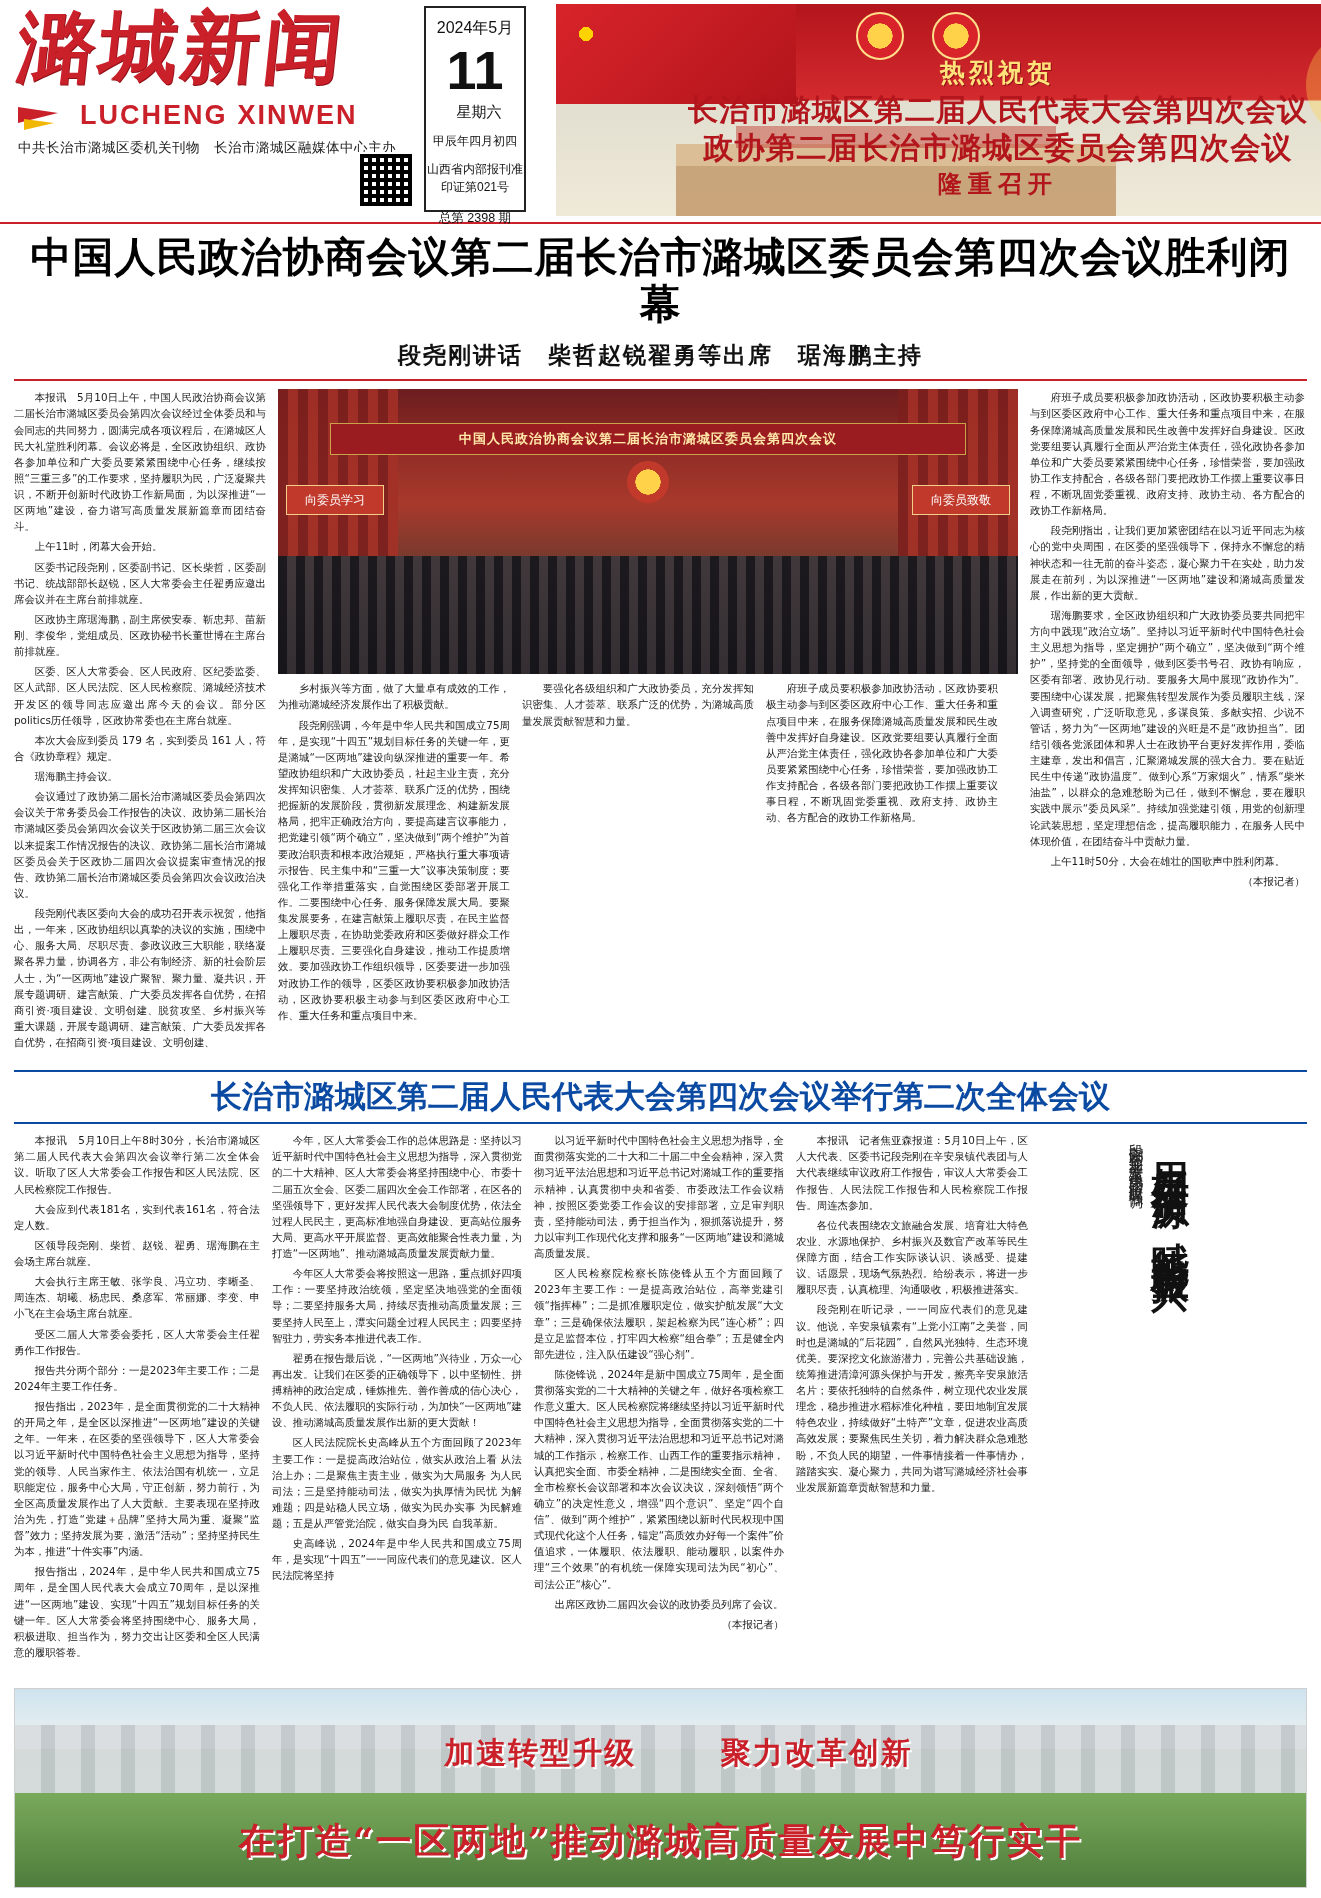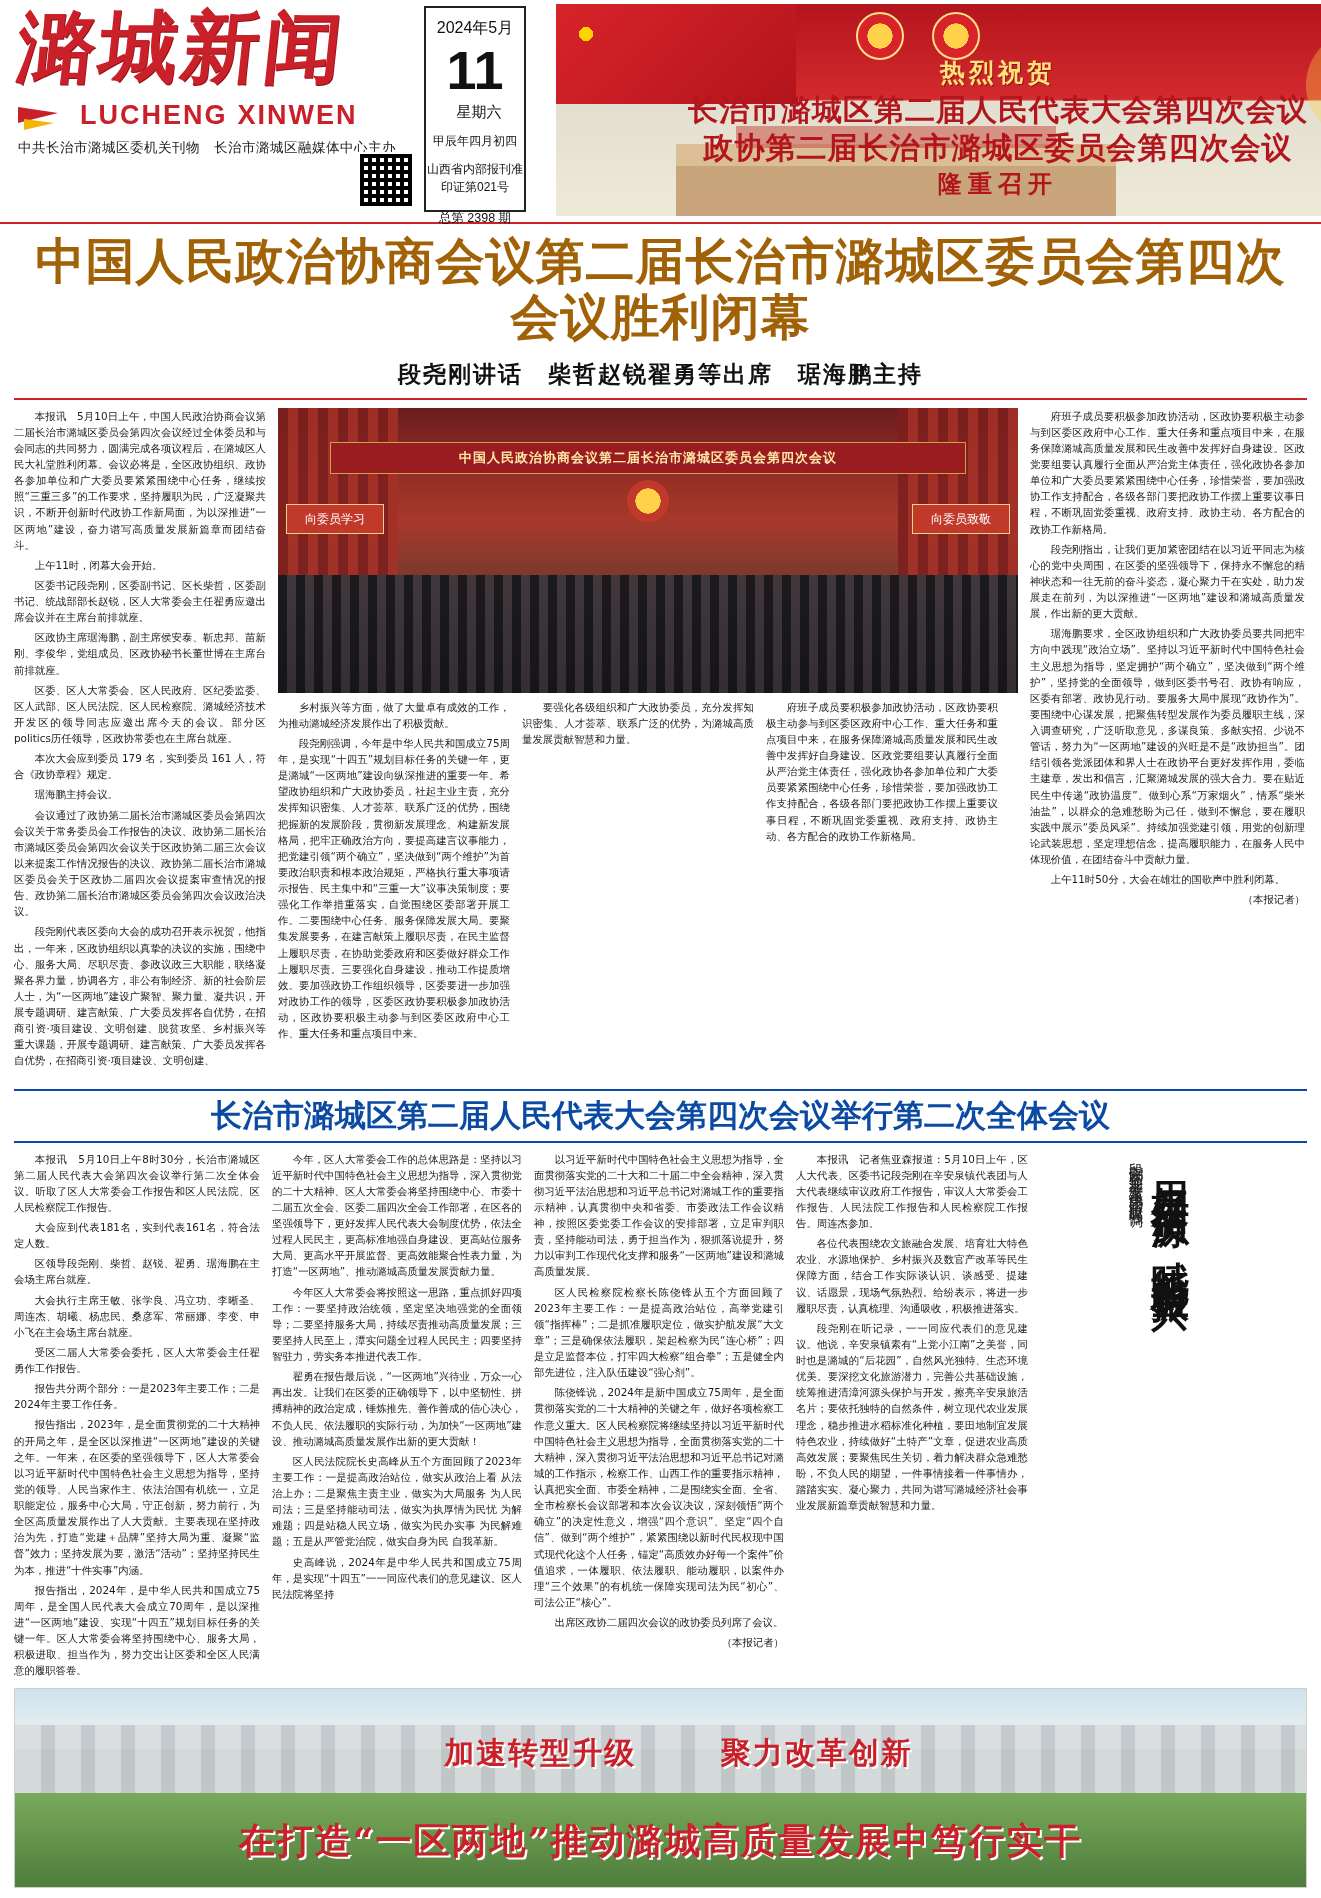--- a/index.html
+++ b/index.html
@@ -114,21 +114,21 @@
   }
   .tiananmen:before{
     content:"";position:absolute;left:60px;top:-18px;width:320px;height:22px;
     background:#c0392b;opacity:.55;
   }
 
   
   .headline1{
     margin:10px 14px 0;text-align:center;
     font-family:Liberation Serif, serif;
-    font-size:49px;font-weight:bold;color:#a16207;letter-spacing:1px;
+    font-size:41px;font-weight:bold;color:#000000;letter-spacing:1px;
     line-height:1.15;
   }
   .subhead1{
     margin:12px 4px 6px;text-align:center;
     font-family:"DejaVu Serif", serif;
     font-size:23px;font-weight:bold;color:#111;letter-spacing:2px;
   }
   .rule-red{height:2px;background:#c9202a;margin:8px 14px 0;}
 
   

